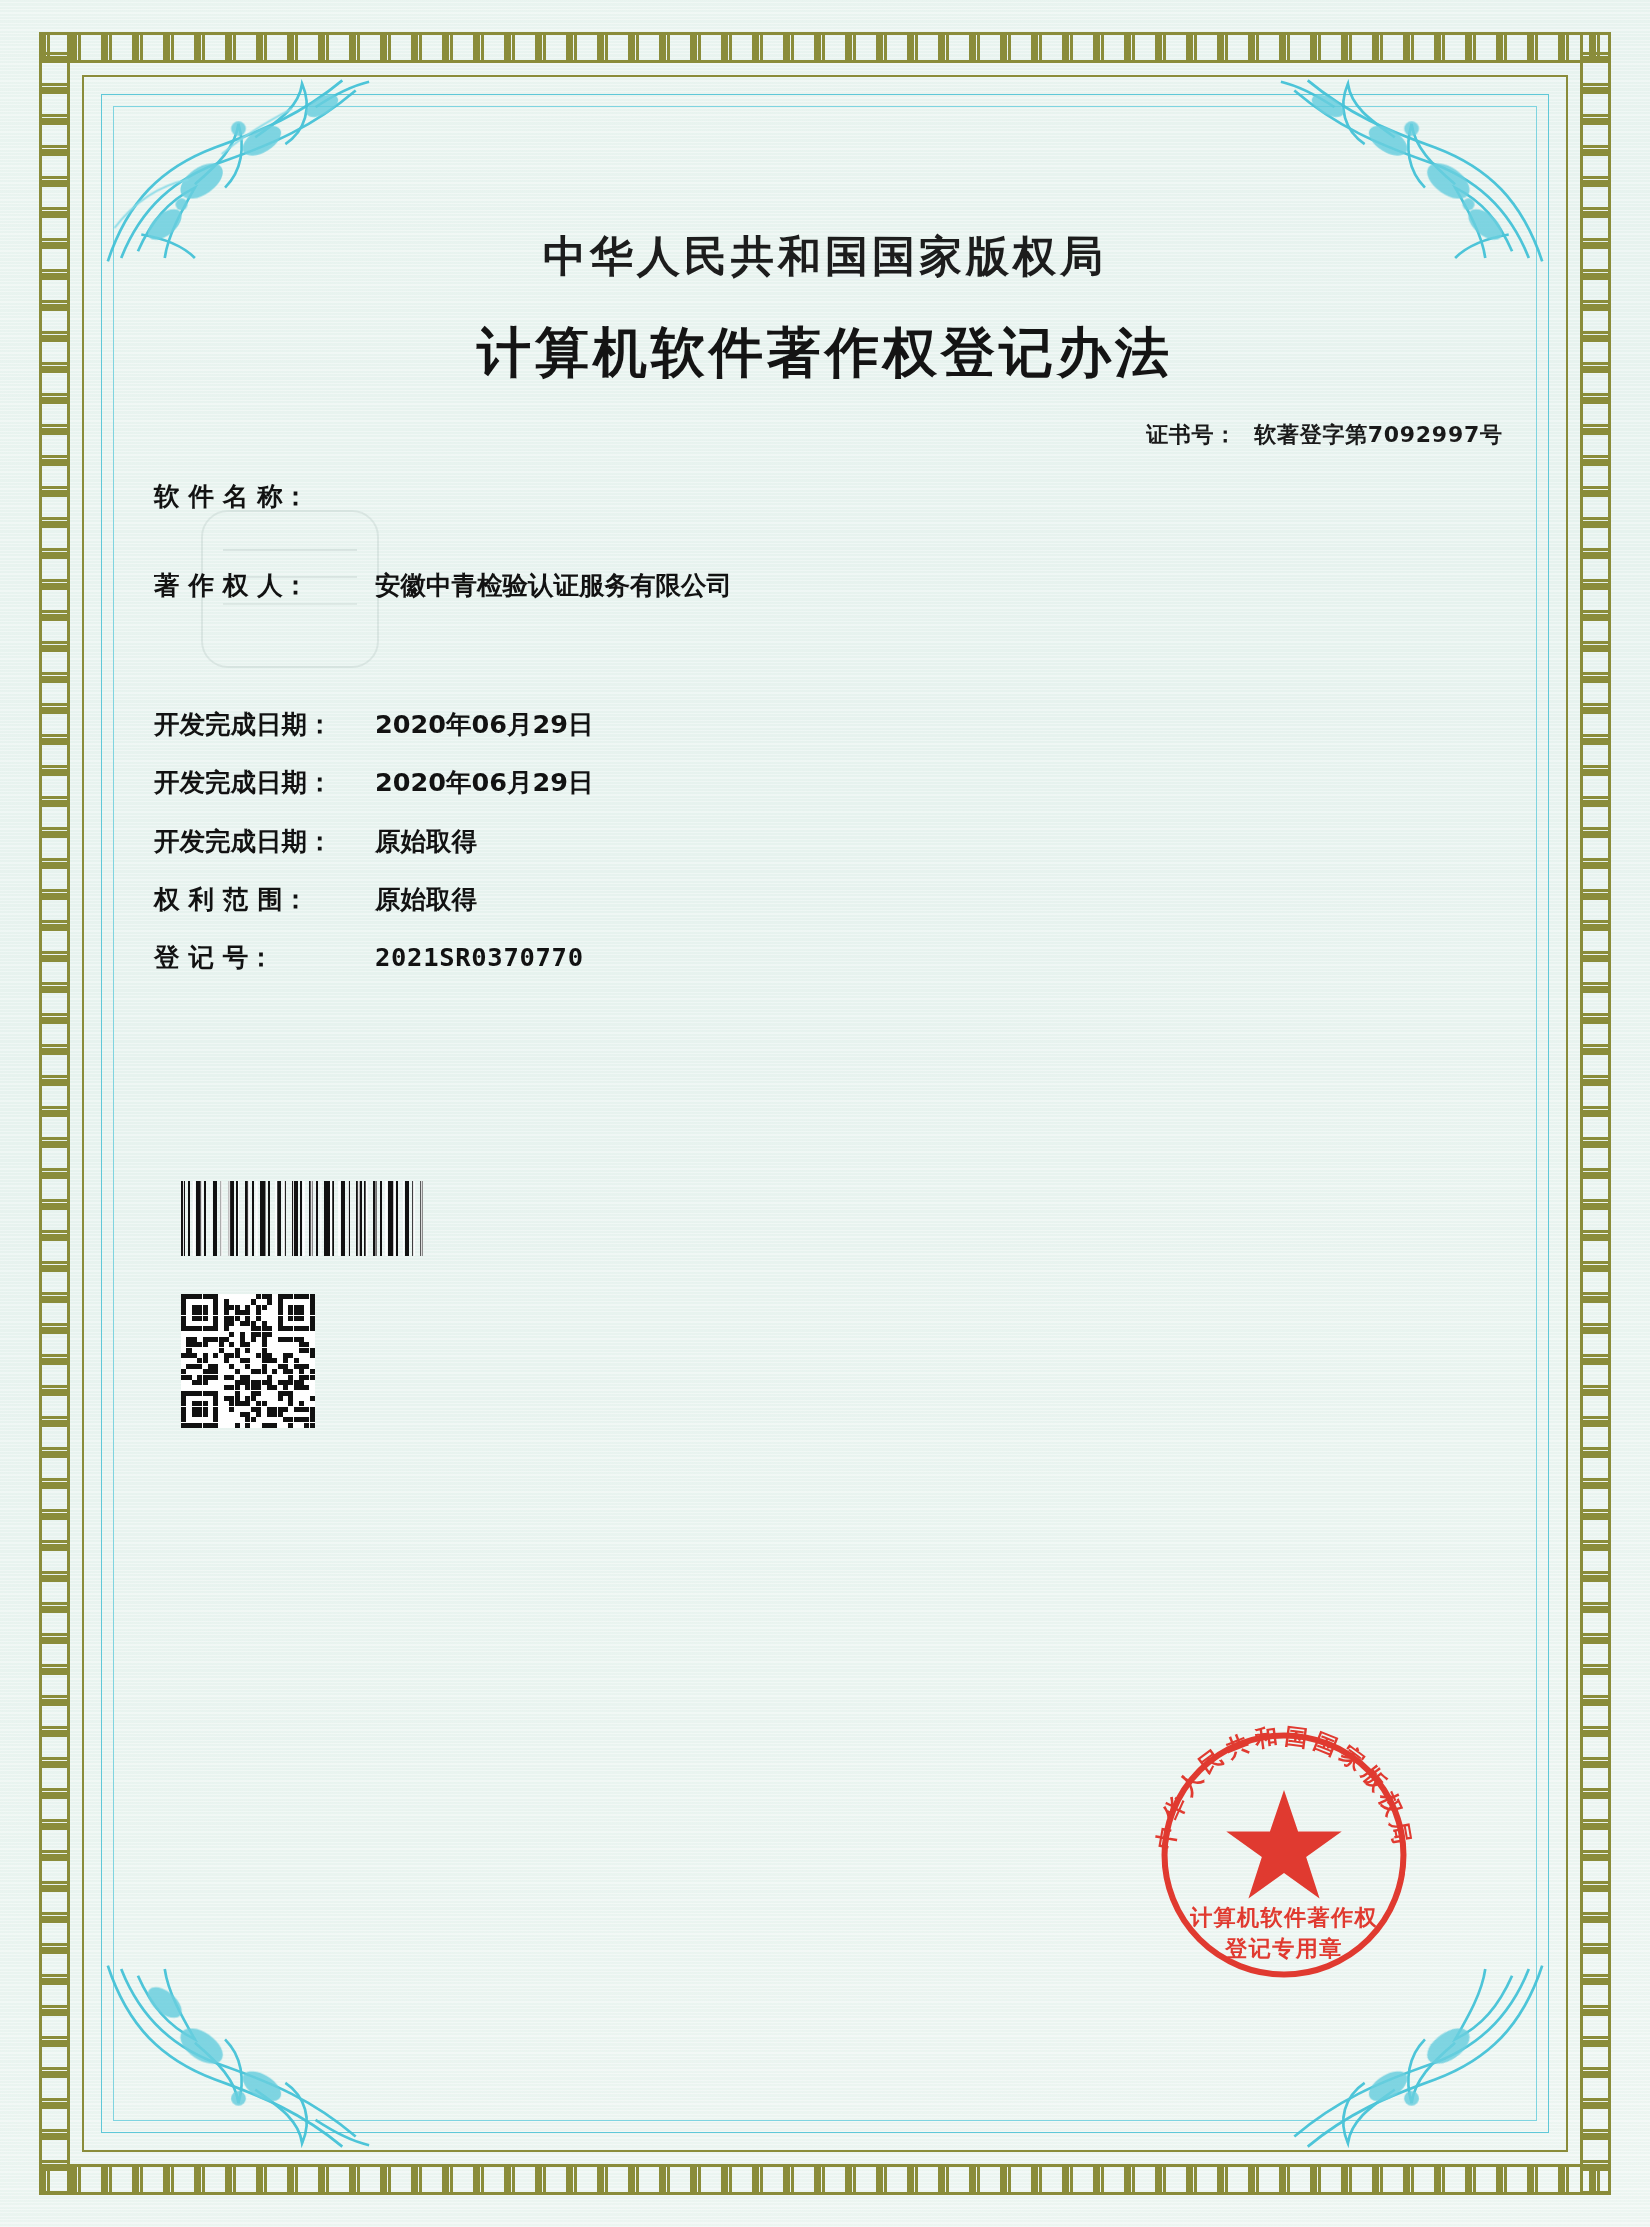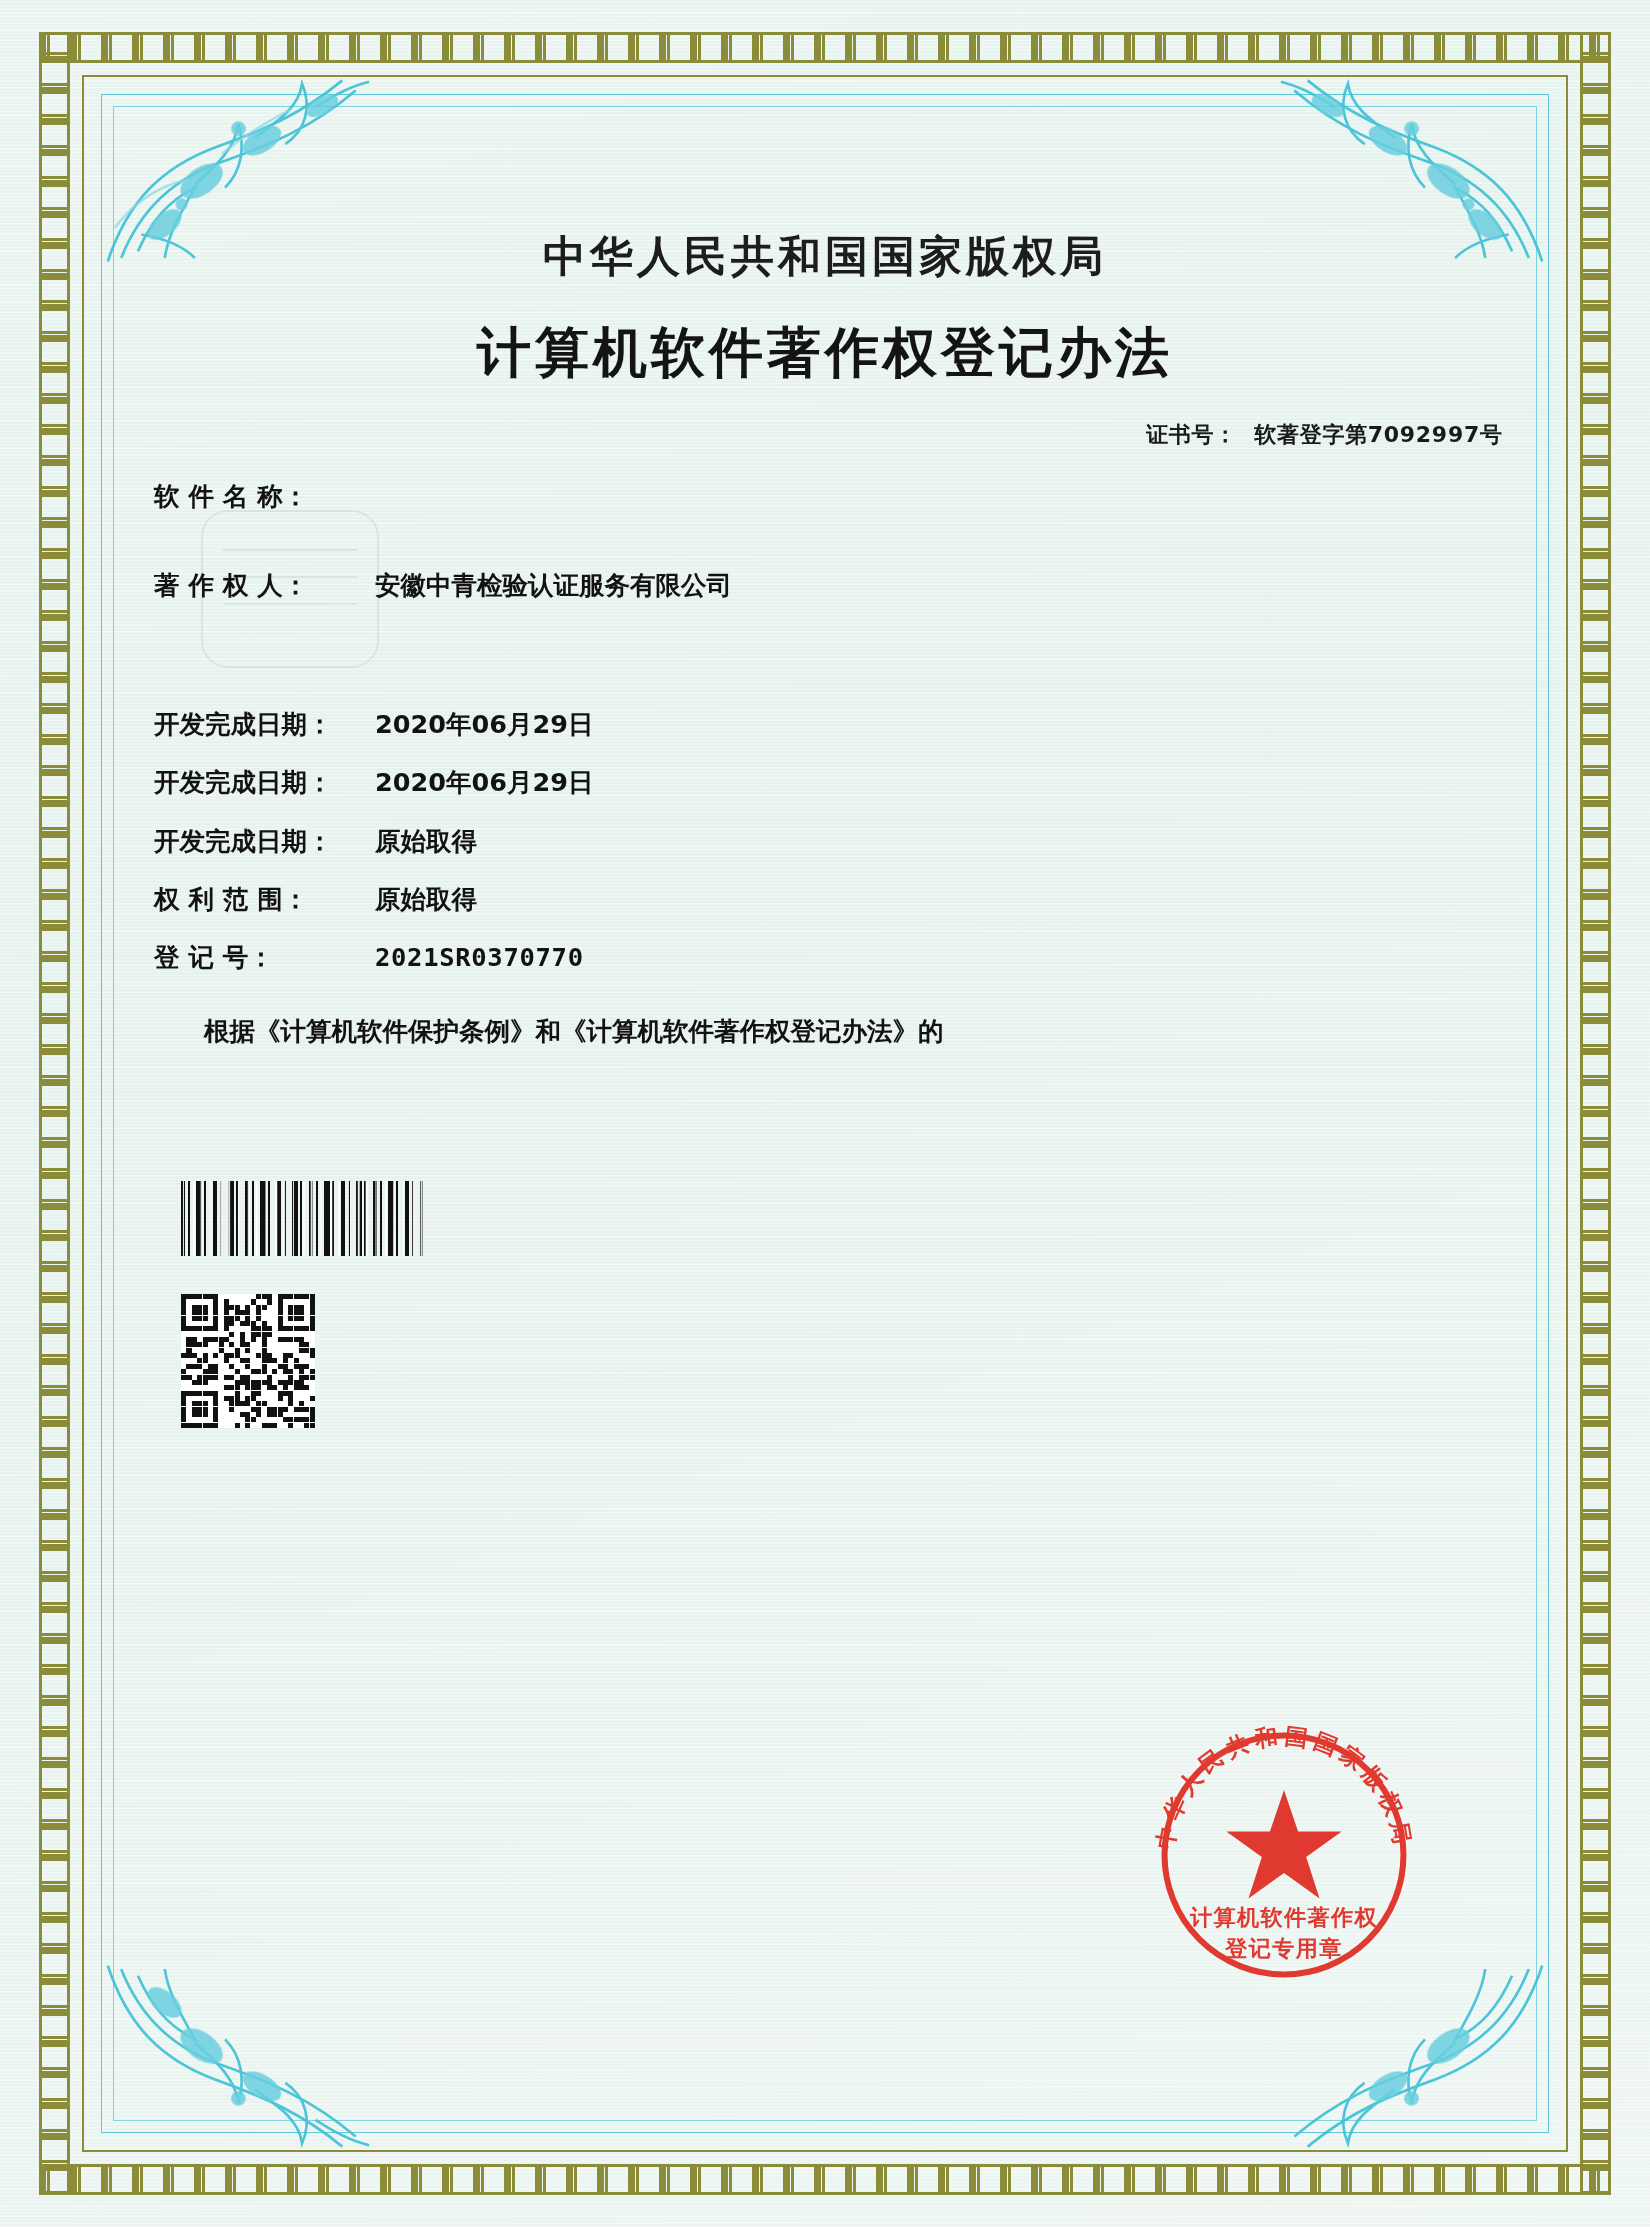--- a/index.html
+++ b/index.html
@@ -422,21 +422,20 @@
       </div>
 
       <div class="field-row">
         <div class="field-label spaced">登 记 号：</div>
         <div class="field-value mono">2021SR0370770</div>
       </div>
 
     </div>
 
     <div class="statement">
-      <p class="indent">根据《计算机软件保护条例》和《计算机软件著作权登记办法》的</p>
     </div>
 
   </div>
 
   <div class="codes">
     <div style="position:relative;width:242px;height:75px;">
       <div class="barcode"></div>
       <div class="barcode-noise"></div>
     </div>
     <div class="qrcode" id="qr">

